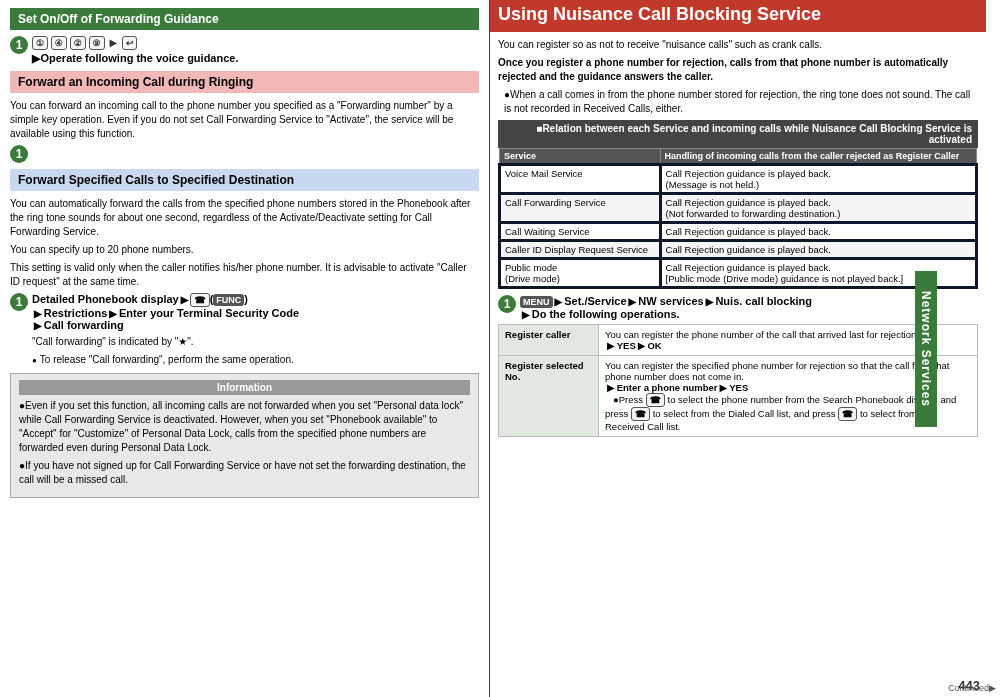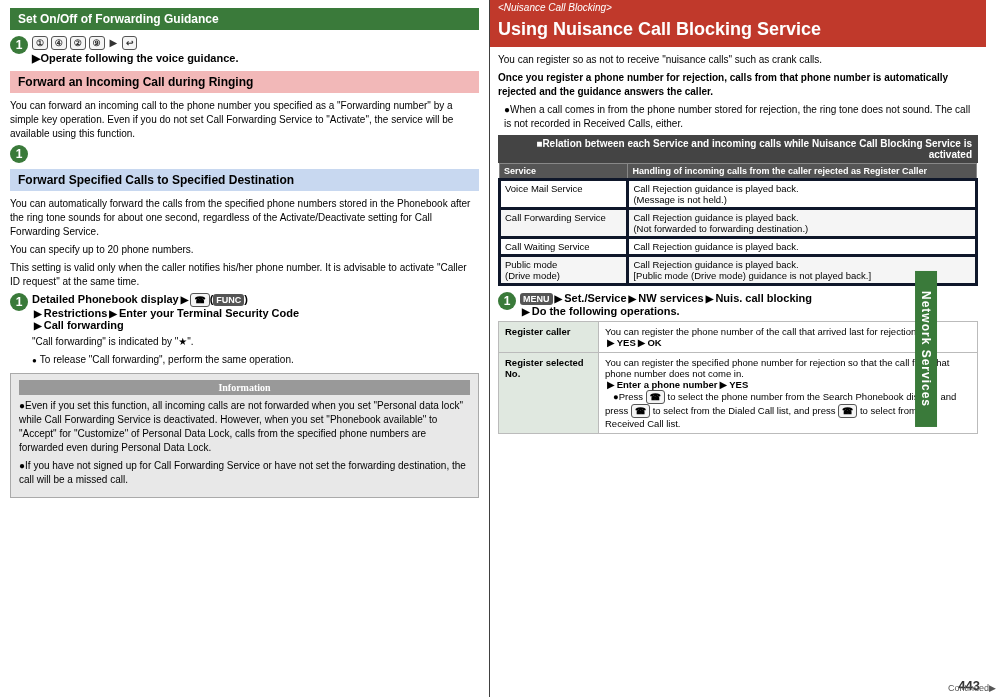--- a/index.html
+++ b/index.html
@@ -123,21 +123,20 @@
       font-size: 9.5px;
     }
     .info-box-header {
       font-weight: bold;
       text-align: center;
       background: #999;
       color: #fff;
       padding: 2px;
       margin-bottom: 4px;
       font-size: 10px;
-      font-family: Liberation Serif, serif;
     }
 
     
     .nuisance-tag {
       background: #c0392b;
       color: #fff;
       font-size: 10px;
       padding: 2px 8px;
       font-style: italic;
     }
@@ -301,21 +300,20 @@
     <div class="info-box-header">Information</div>
     <p>●Even if you set this function, all incoming calls are not forwarded when you set "Personal data lock" while Call Forwarding Service is deactivated. However, when you set "Phonebook available" to "Accept" for "Customize" of Personal Data Lock, calls from the specified phone numbers are forwarded even during Personal Data Lock.</p>
     <p style="margin-top:3px;">●If you have not signed up for Call Forwarding Service or have not set the forwarding destination, the call will be a missed call.</p>
   </div>
 
 </div>
 
 <div class="right-col">
   <div class="right-content">
 
-    <div class="nuisance-tag">&lt;Nuisance Call Blocking&gt;</div>
     <div class="nuisance-title">Using Nuisance Call Blocking Service</div>
 
     <div class="right-body">
       <p>You can register so as not to receive "nuisance calls" such as crank calls.</p>
       <p style="font-weight:bold;">Once you register a phone number for rejection, calls from that phone number is automatically rejected and the guidance answers the caller.</p>
       <p style="margin-left:6px;">●When a call comes in from the phone number stored for rejection, the ring tone does not sound. The call is not recorded in Received Calls, either.</p>
 
       <div class="relation-header">■Relation between each Service and incoming calls while Nuisance Call Blocking Service is activated</div>
 
       <table class="service-table">
@@ -329,20 +327,24 @@
           <tr>
             <td>Voice Mail Service</td>
             <td>Call Rejection guidance is played back.<br>(Message is not held.)</td>
           </tr>
           <tr>
             <td>Call Forwarding Service</td>
             <td>Call Rejection guidance is played back.<br>(Not forwarded to forwarding destination.)</td>
           </tr>
           <tr>
             <td>Call Waiting Service</td>
+            <td>Call Rejection guidance is played back.</td>
+          </tr>
+          <tr>
+            <td>Caller ID Display Request Service</td>
             <td>Call Rejection guidance is played back.</td>
           </tr>
           <tr>
             <td>Public mode<br>(Drive mode)</td>
             <td>Call Rejection guidance is played back.<br>[Public mode (Drive mode) guidance is not played back.]</td>
           </tr>
         </tbody>
       </table>
 
       <div class="step-row">

